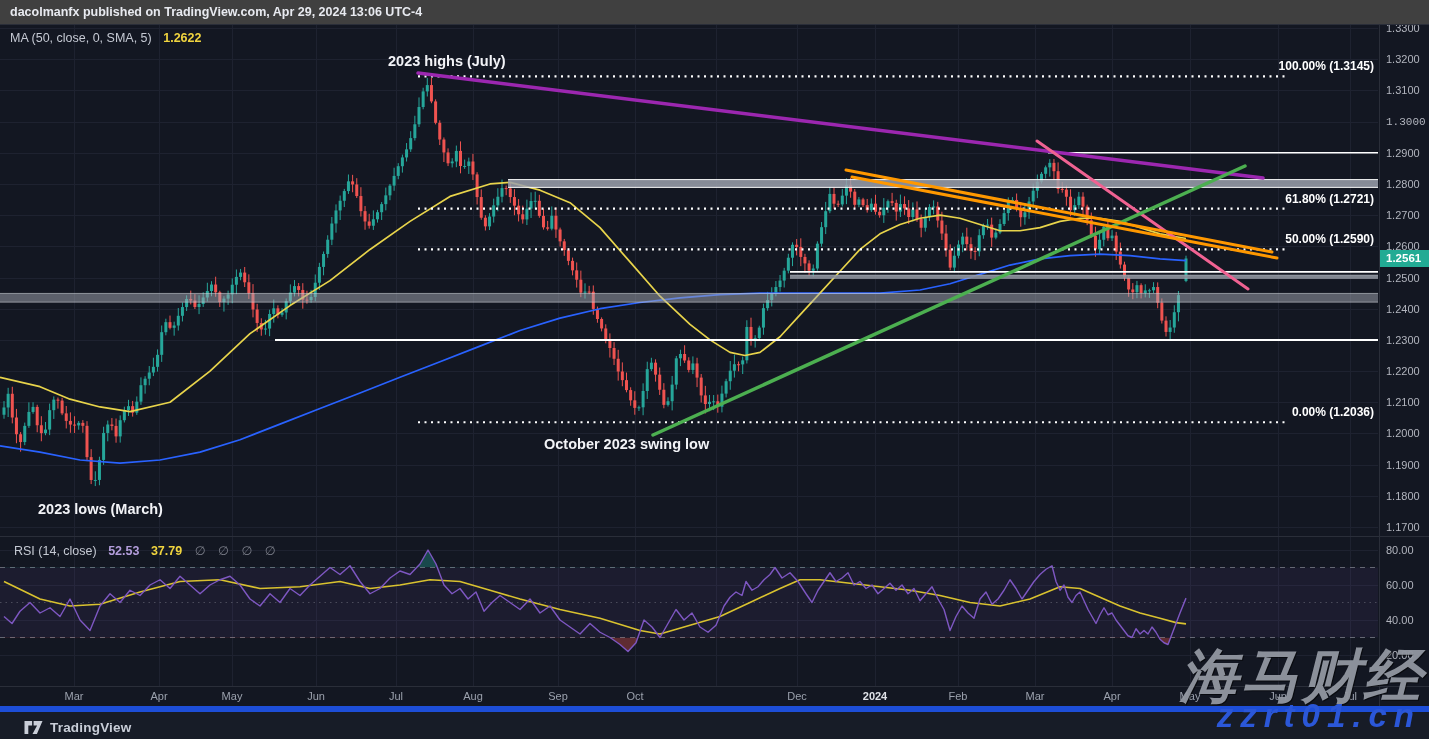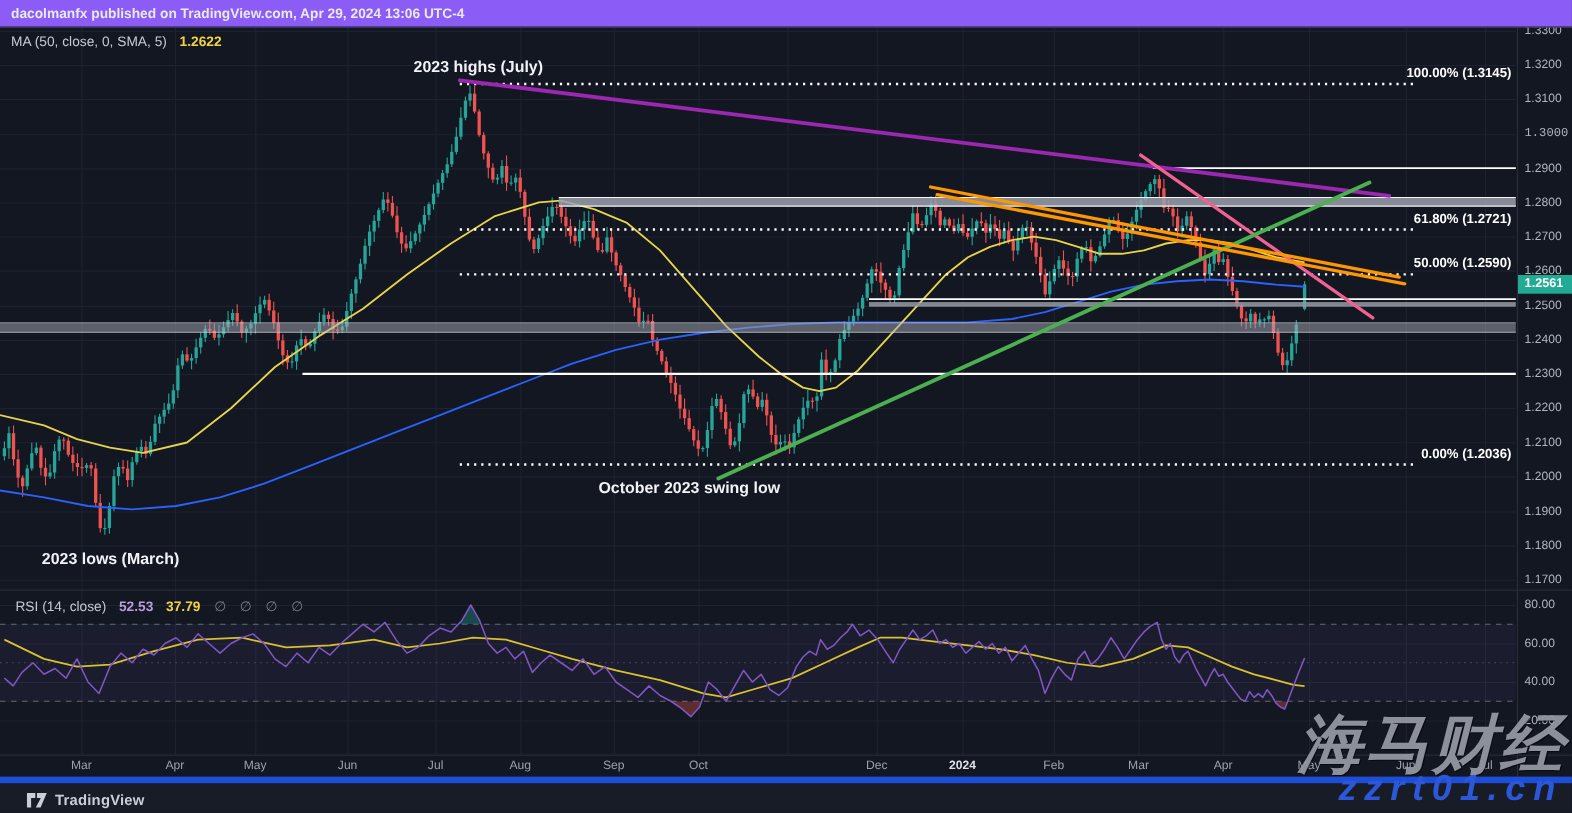--- a/index.html
+++ b/index.html
@@ -1,19 +1,19 @@
 <!DOCTYPE html>
 <html><head>
 <meta charset="utf-8">
 <style>
   html,body{margin:0;padding:0;background:#131722;}
   body{position:relative;width:1429px;height:739px;overflow:hidden;
        font-family:"Liberation Sans","DejaVu Sans",sans-serif;
        -webkit-font-smoothing:antialiased;}
-  .topbar{position:absolute;left:0;top:0;width:1429px;height:25px;background:#8b5cf6;
+  .topbar{position:absolute;left:0;top:0;width:1429px;height:25px;background:#404040;
           border-bottom:1px solid #2a2e39;box-sizing:border-box;z-index:6;}
   .topbar span{position:absolute;left:10px;top:5px;font-size:12.5px;font-weight:700;color:#e8eaf0;}
   #plot{position:absolute;left:0;top:0;z-index:1;}
   .axis-border{position:absolute;left:1379px;top:25px;width:1px;height:681px;background:#2a2e39;z-index:3;}
   .pane-sep{position:absolute;left:0;top:536px;width:1429px;height:1px;background:#2a2e39;z-index:3;}
   .time-border{position:absolute;left:0;top:686px;width:1429px;height:1px;background:#2a2e39;z-index:3;}
   .bottombar{position:absolute;left:0;top:706px;width:1429px;height:33px;background:#171c27;
              border-top:6px solid #1d4ed8;box-sizing:border-box;z-index:5;}
   .tv-brand{position:absolute;left:24px;top:8px;display:flex;align-items:center;gap:7px;color:#c9ced8;}
   .tv-brand .txt{font-size:13.5px;font-weight:700;letter-spacing:.2px;}
@@ -766,21 +766,21 @@
     <div class="tl" style="left: 958px;">Feb</div>
     <div class="tl" style="left: 1035px;">Mar</div>
     <div class="tl" style="left: 1112px;">Apr</div>
     <div class="tl" style="left: 1190px;">May</div>
     <div class="tl" style="left: 1278px;">Jun</div>
     <div class="tl" style="left: 1350px;">Jul</div>
     <div class="fib-label" style="right: 55px; top: 59.3445px;">100.00% (1.3145)</div>
     <div class="fib-label" style="right: 55px; top: 191.59px;">61.80% (1.2721)</div>
     <div class="fib-label" style="right: 55px; top: 232.449px;">50.00% (1.2590)</div>
     <div class="fib-label" style="right: 55px; top: 405.242px;">0.00% (1.2036)</div>
-    <div class="annot" style="left: 376px; top: 53px;">2023 highs (July)</div>
+    <div class="annot" style="left: 388px; top: 53px;">2023 highs (July)</div>
     <div class="annot" style="left: 38px; top: 501px;">2023 lows (March)</div>
     <div class="annot" style="left: 544px; top: 436px;">October 2023 swing low</div>
   </div>
 
 <div class="badge" id="price-badge" style="top: 249.5px; background: rgb(34, 171, 148);">1.2561</div>
 
 <div class="wm1">海马财经</div>
 <div class="wm2">zzrt01.cn</div>
 
 <div class="bottombar">

